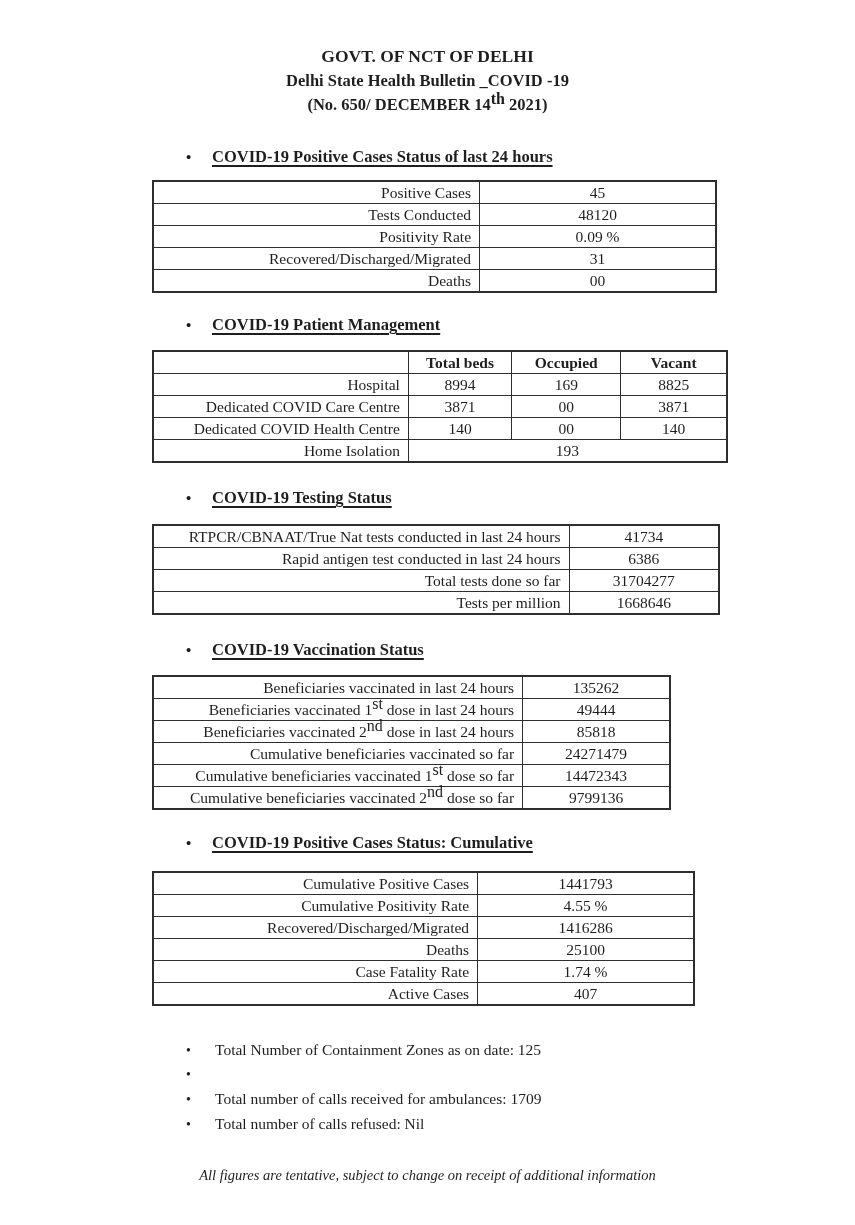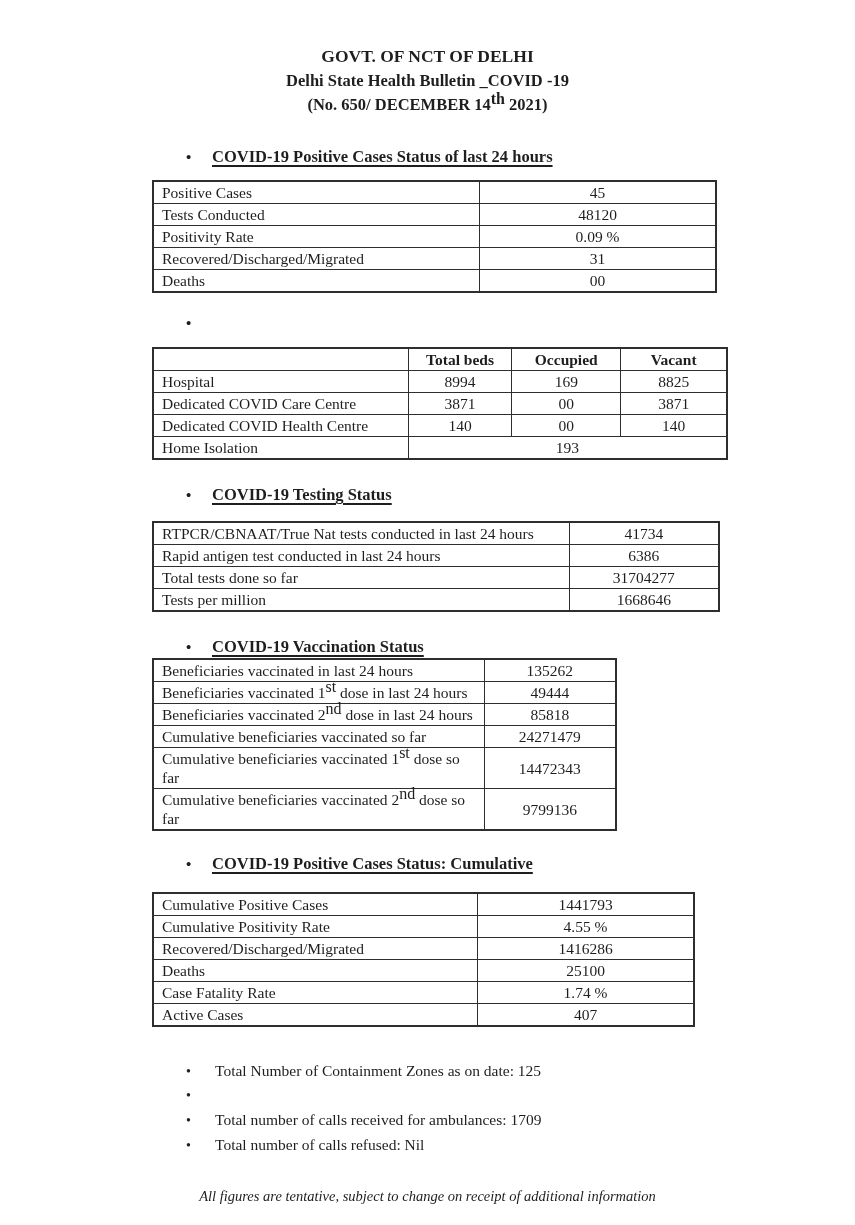--- a/index.html
+++ b/index.html
@@ -47,30 +47,30 @@
 
   
   table {
     border-collapse: collapse;
     margin-left: 152px;
     font-size: 15.5px;
   }
   table.t-last24      { margin-top: 13px; width: 565px; }
   table.t-patient     { margin-top: 15px; width: 576px; }
   table.t-testing     { margin-top: 16px; width: 568px; }
-  table.t-vaccination { margin-top: 1px; width: 465px; }
+  table.t-vaccination { margin-top: 15px; width: 519px; }
   table.t-cumulative  { margin-top: 18px; width: 543px; }
 
   td, th {
     border: 1px solid #2e2e2e;
     padding: 1px 8px;
     line-height: 19px;
     height: 19px;
     font-weight: normal;
-    text-align: left;
+    text-align: right;
   }
   table { border: 2px solid #2e2e2e; }
   td.val, th.colhead { text-align: center; }
   th.colhead { font-weight: bold; }
 
   .t-last24      td.lbl { width: 58%; }
   .t-testing     td.lbl { width: 73.5%; }
   .t-vaccination td.lbl { width: 71.5%; }
   .t-cumulative  td.lbl { width: 60%; }
   .t-patient .c0 { width: 44.5%; }
@@ -139,20 +139,21 @@
     </tr>
     <tr>
       <td class="lbl">Deaths</td>
       <td class="val">00</td>
     </tr>
   </tbody>
     </table>
 
   <div class="section-heading mt-s2">
     <span class="bullet">•</span>
+    <span class="heading-text">COVID-19 Patient Management</span>
   </div>
   <table class="t-patient">
     <tbody>
         <tr>
       <th class="c0"></th>
       <th class="colhead c1">Total beds</th>
       <th class="colhead c2">Occupied</th>
       <th class="colhead c3">Vacant</th>
     </tr>
     <tr>

